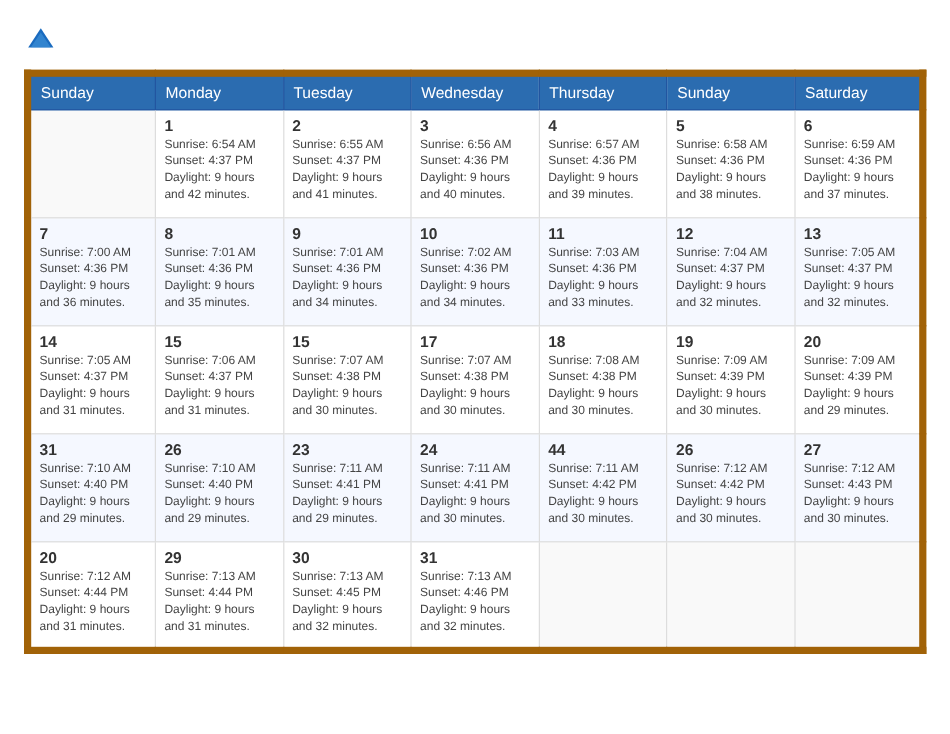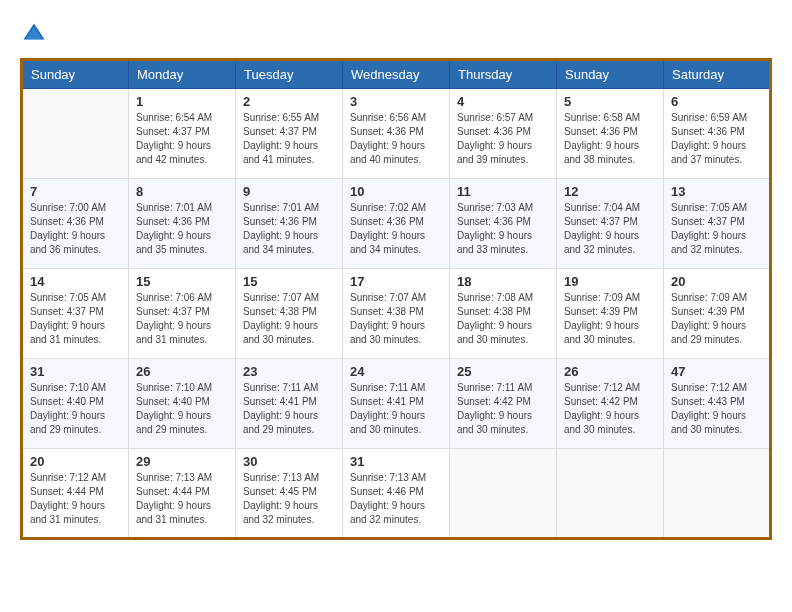--- a/index.html
+++ b/index.html
@@ -42,21 +42,21 @@
       font-weight: bold;
       color: #333;
     }
     .location {
       font-size: 14px;
       color: #555;
     }
     .calendar {
       width: 100%;
       border-collapse: collapse;
-      border: 3px solid #a16207;
+      border: 6px solid #a16207;
     }
     .calendar th {
       background: #2b6cb0;
       color: #fff;
       text-align: left;
       padding: 6px 8px;
       font-size: 13px;
       font-weight: normal;
       border: 1px solid #2255a0;
     }
@@ -221,29 +221,29 @@
         </td>
         <td>
           <span class="day-num">23</span>
           <div class="day-info">Sunrise: 7:11 AM<br>Sunset: 4:41 PM<br>Daylight: 9 hours and 29 minutes.</div>
         </td>
         <td>
           <span class="day-num">24</span>
           <div class="day-info">Sunrise: 7:11 AM<br>Sunset: 4:41 PM<br>Daylight: 9 hours and 30 minutes.</div>
         </td>
         <td>
-          <span class="day-num">25</span>
+          <span class="day-num">44</span>
           <div class="day-info">Sunrise: 7:11 AM<br>Sunset: 4:42 PM<br>Daylight: 9 hours and 30 minutes.</div>
         </td>
         <td>
           <span class="day-num">26</span>
           <div class="day-info">Sunrise: 7:12 AM<br>Sunset: 4:42 PM<br>Daylight: 9 hours and 30 minutes.</div>
         </td>
         <td>
-          <span class="day-num">47</span>
+          <span class="day-num">27</span>
           <div class="day-info">Sunrise: 7:12 AM<br>Sunset: 4:43 PM<br>Daylight: 9 hours and 30 minutes.</div>
         </td>
       </tr>
       <tr class="row-white">
         <td>
           <span class="day-num">20</span>
           <div class="day-info">Sunrise: 7:12 AM<br>Sunset: 4:44 PM<br>Daylight: 9 hours and 31 minutes.</div>
         </td>
         <td>
           <span class="day-num">29</span>

